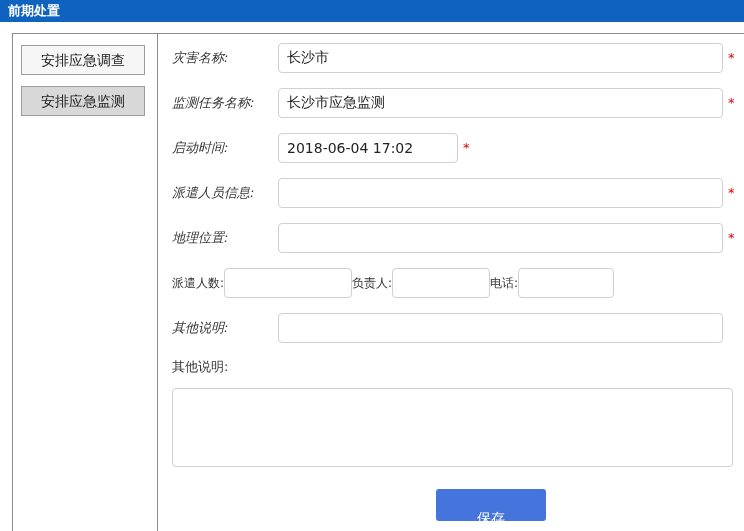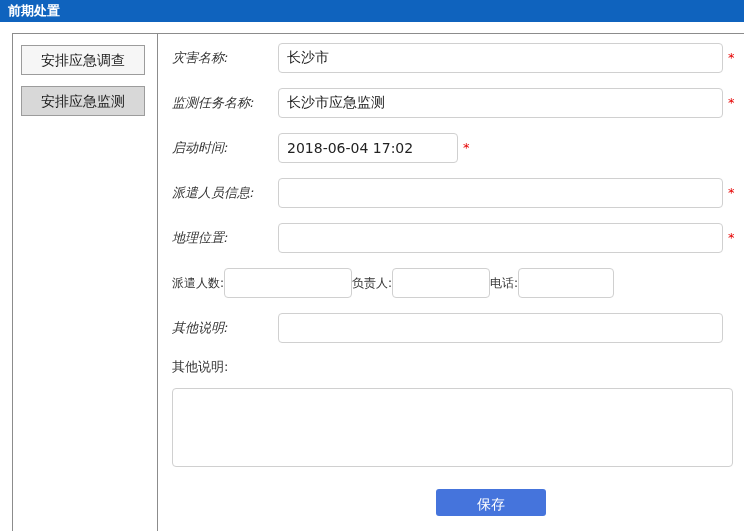--- a/index.html
+++ b/index.html
@@ -61,21 +61,21 @@
     display:block;margin-top:12px;width:561px;height:79px;
     box-sizing:border-box;border:1px solid #d0d0d0;border-radius:4px;
     resize:none;font-family:inherit;font-size:14px;color:#222222;
     padding:6px 8px;outline:none;
   }
   .save-row{margin-top:22px;}
   .save-btn{
     margin-left:264px;width:110px;height:27px;background:#4574dc;
     color:#ffffff;border:none;border-radius:3px;font-size:14px;
     font-family:inherit;cursor:pointer;line-height:27px;text-align:center;
-    padding:2px;
+    padding:16px;
   }
 </style>
 </head>
 <body>
 
 <div class="titlebar">前期处置</div>
 
 <div class="panel">
 
   <div class="sidebar">

